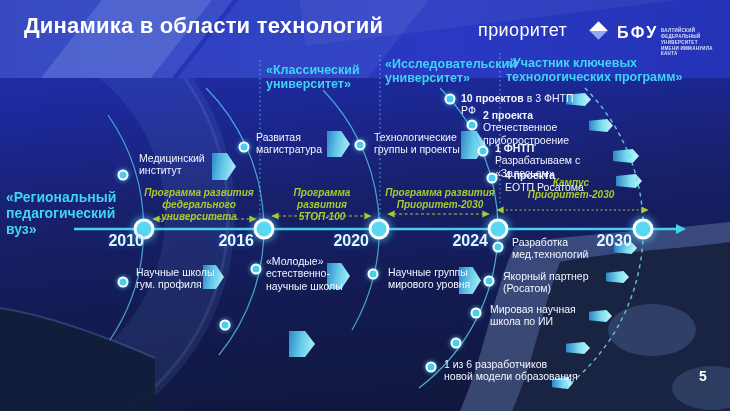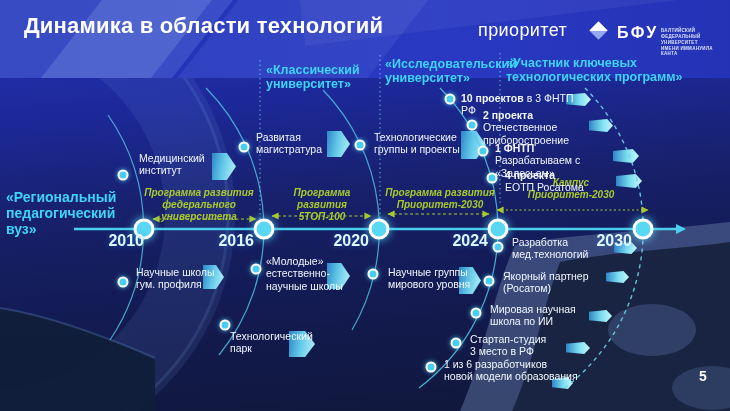--- a/index.html
+++ b/index.html
@@ -202,44 +202,36 @@
 
     <div class="ms" style="left:136px;top:266px;width:90px">
       <span class="mx">Научные школы
 гум. профиля</span>
       </div>
     <div class="ms" style="left:266px;top:255px;width:80px">
       <span class="mx">«Молодые»
 естественно-
 научные школы</span>
       </div>
-    <div class="ms" style="left:230px;top:330px;width:90px">
-      <span class="mx">Технологический
-парк</span>
-      </div>
     <div class="ms" style="left:388px;top:266px;width:85px">
       <span class="mx">Научные группы
 мирового уровня</span>
       </div>
     <div class="ms" style="left:512px;top:236px;width:90px">
       <span class="mx">Разработка
 мед.технологий</span>
       </div>
     <div class="ms" style="left:490px;top:303px;width:95px">
       <span class="mx">Мировая научная
 школа по ИИ</span>
       </div>
     <div class="ms" style="left:503px;top:270px;width:95px">
       <span class="mx">Якорный партнер
 (Росатом)</span>
       </div>
-    <div class="ms" style="left:470px;top:333px;width:90px">
-      <span class="mx">Стартап-студия
-3 место в РФ</span>
-      </div>
     <div class="ms" style="left:444px;top:358px;width:150px">
       <span class="mx">1 из 6 разработчиков
 новой модели образования</span>
       </div>
 
     <div class="pageno">5</div>
   </div>
 </div>
 
 </body></html>

